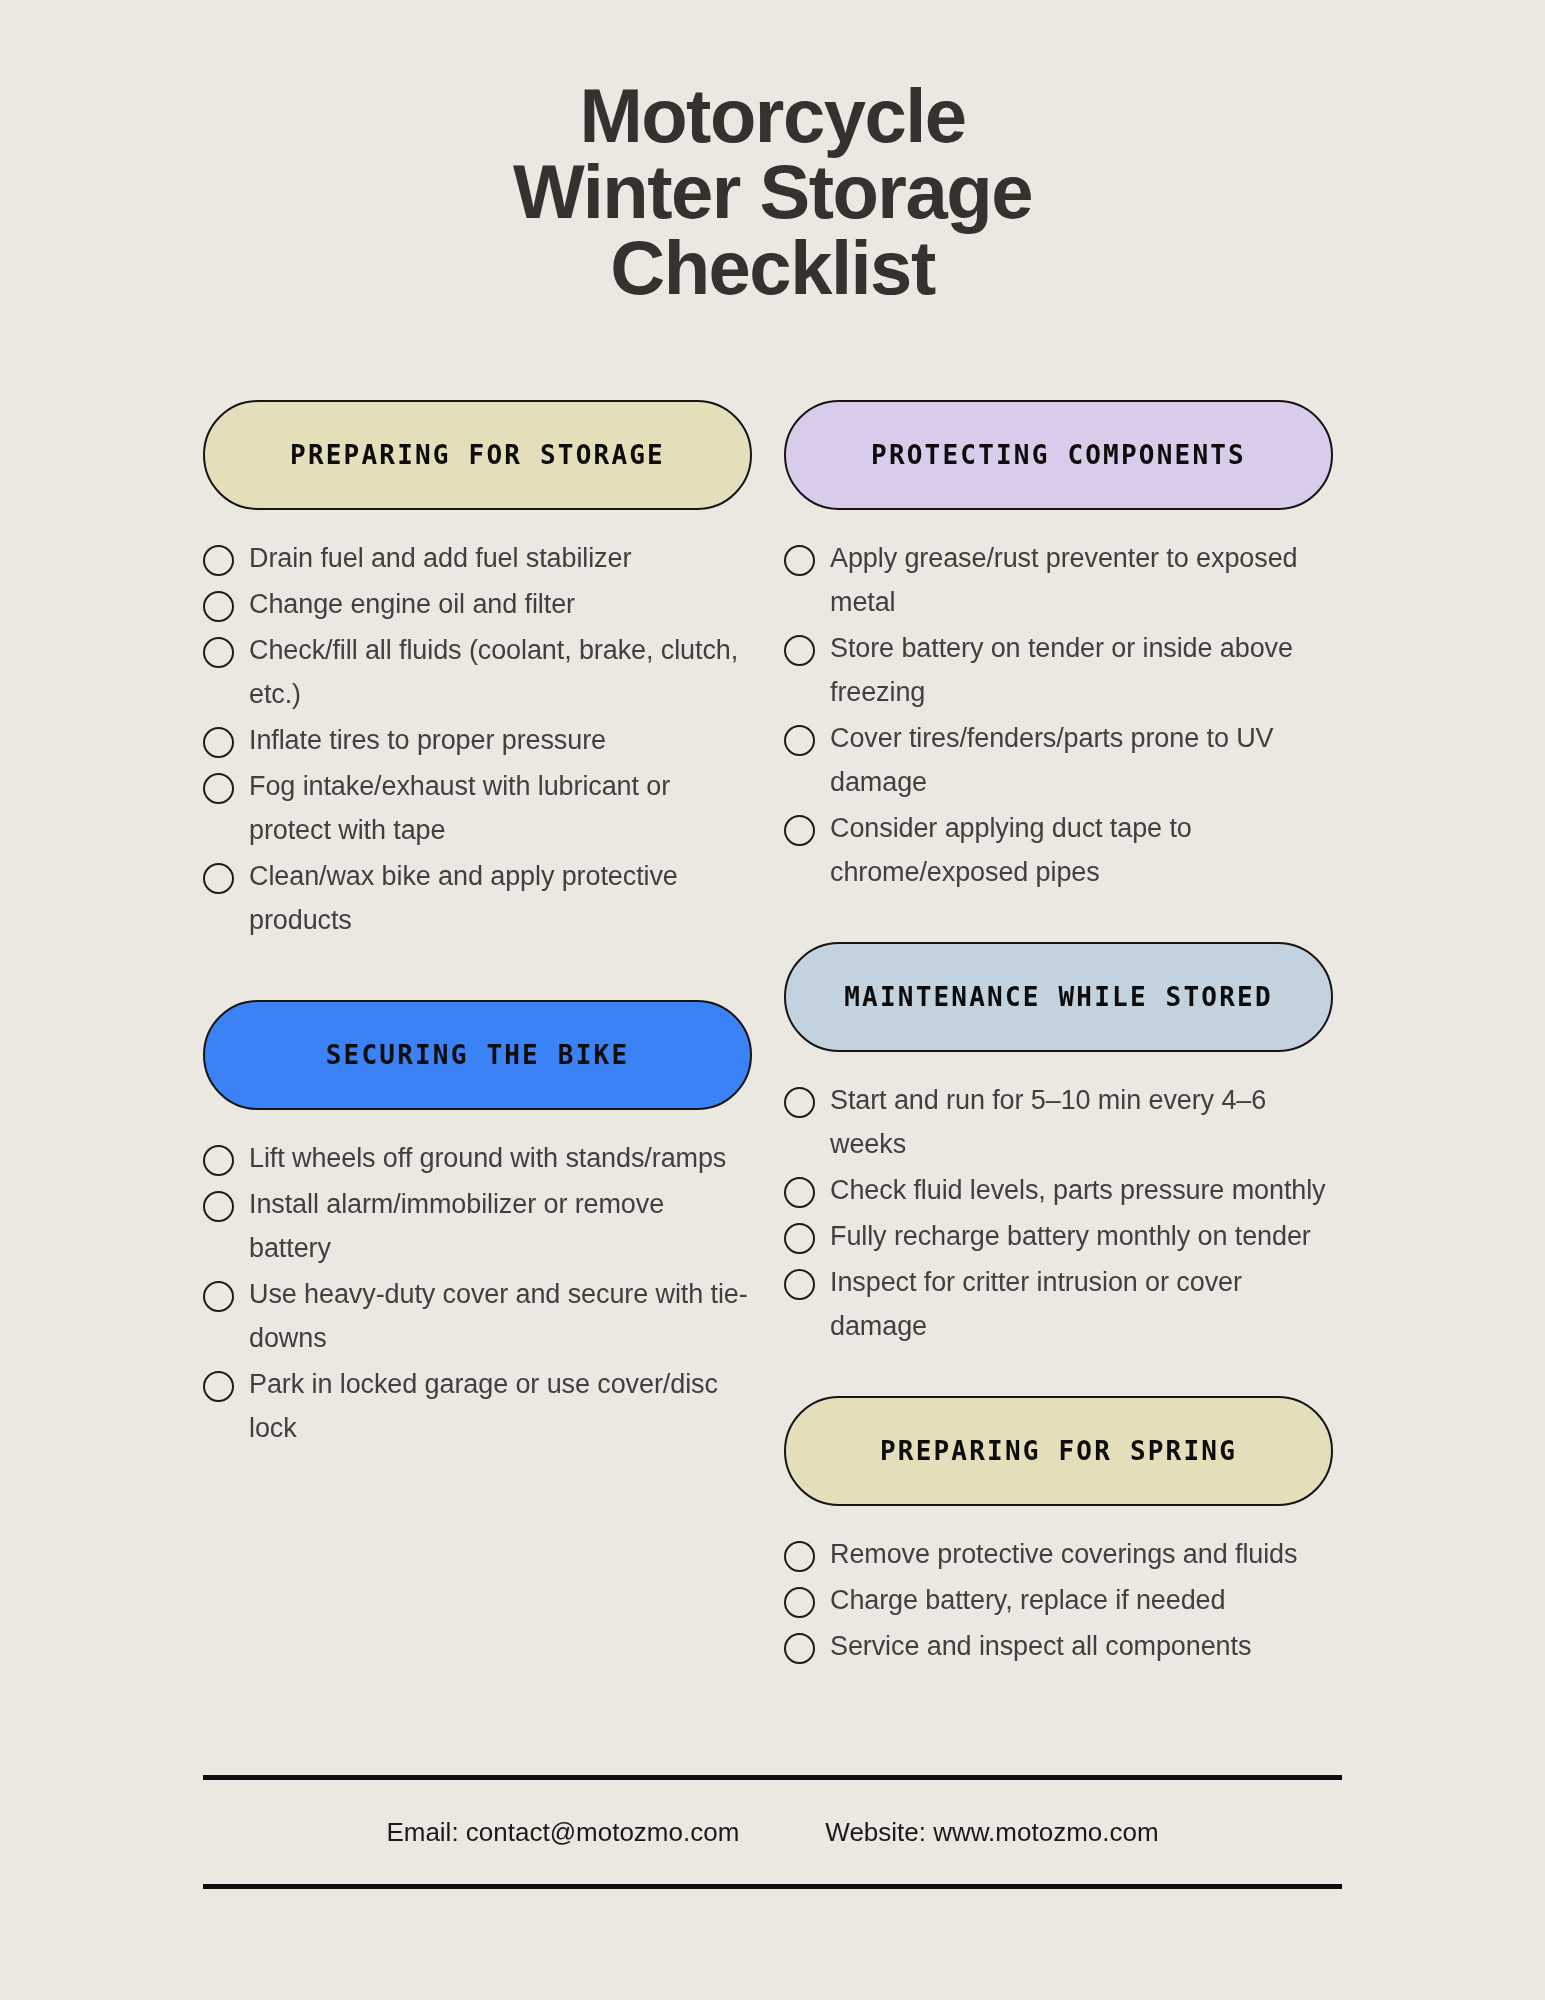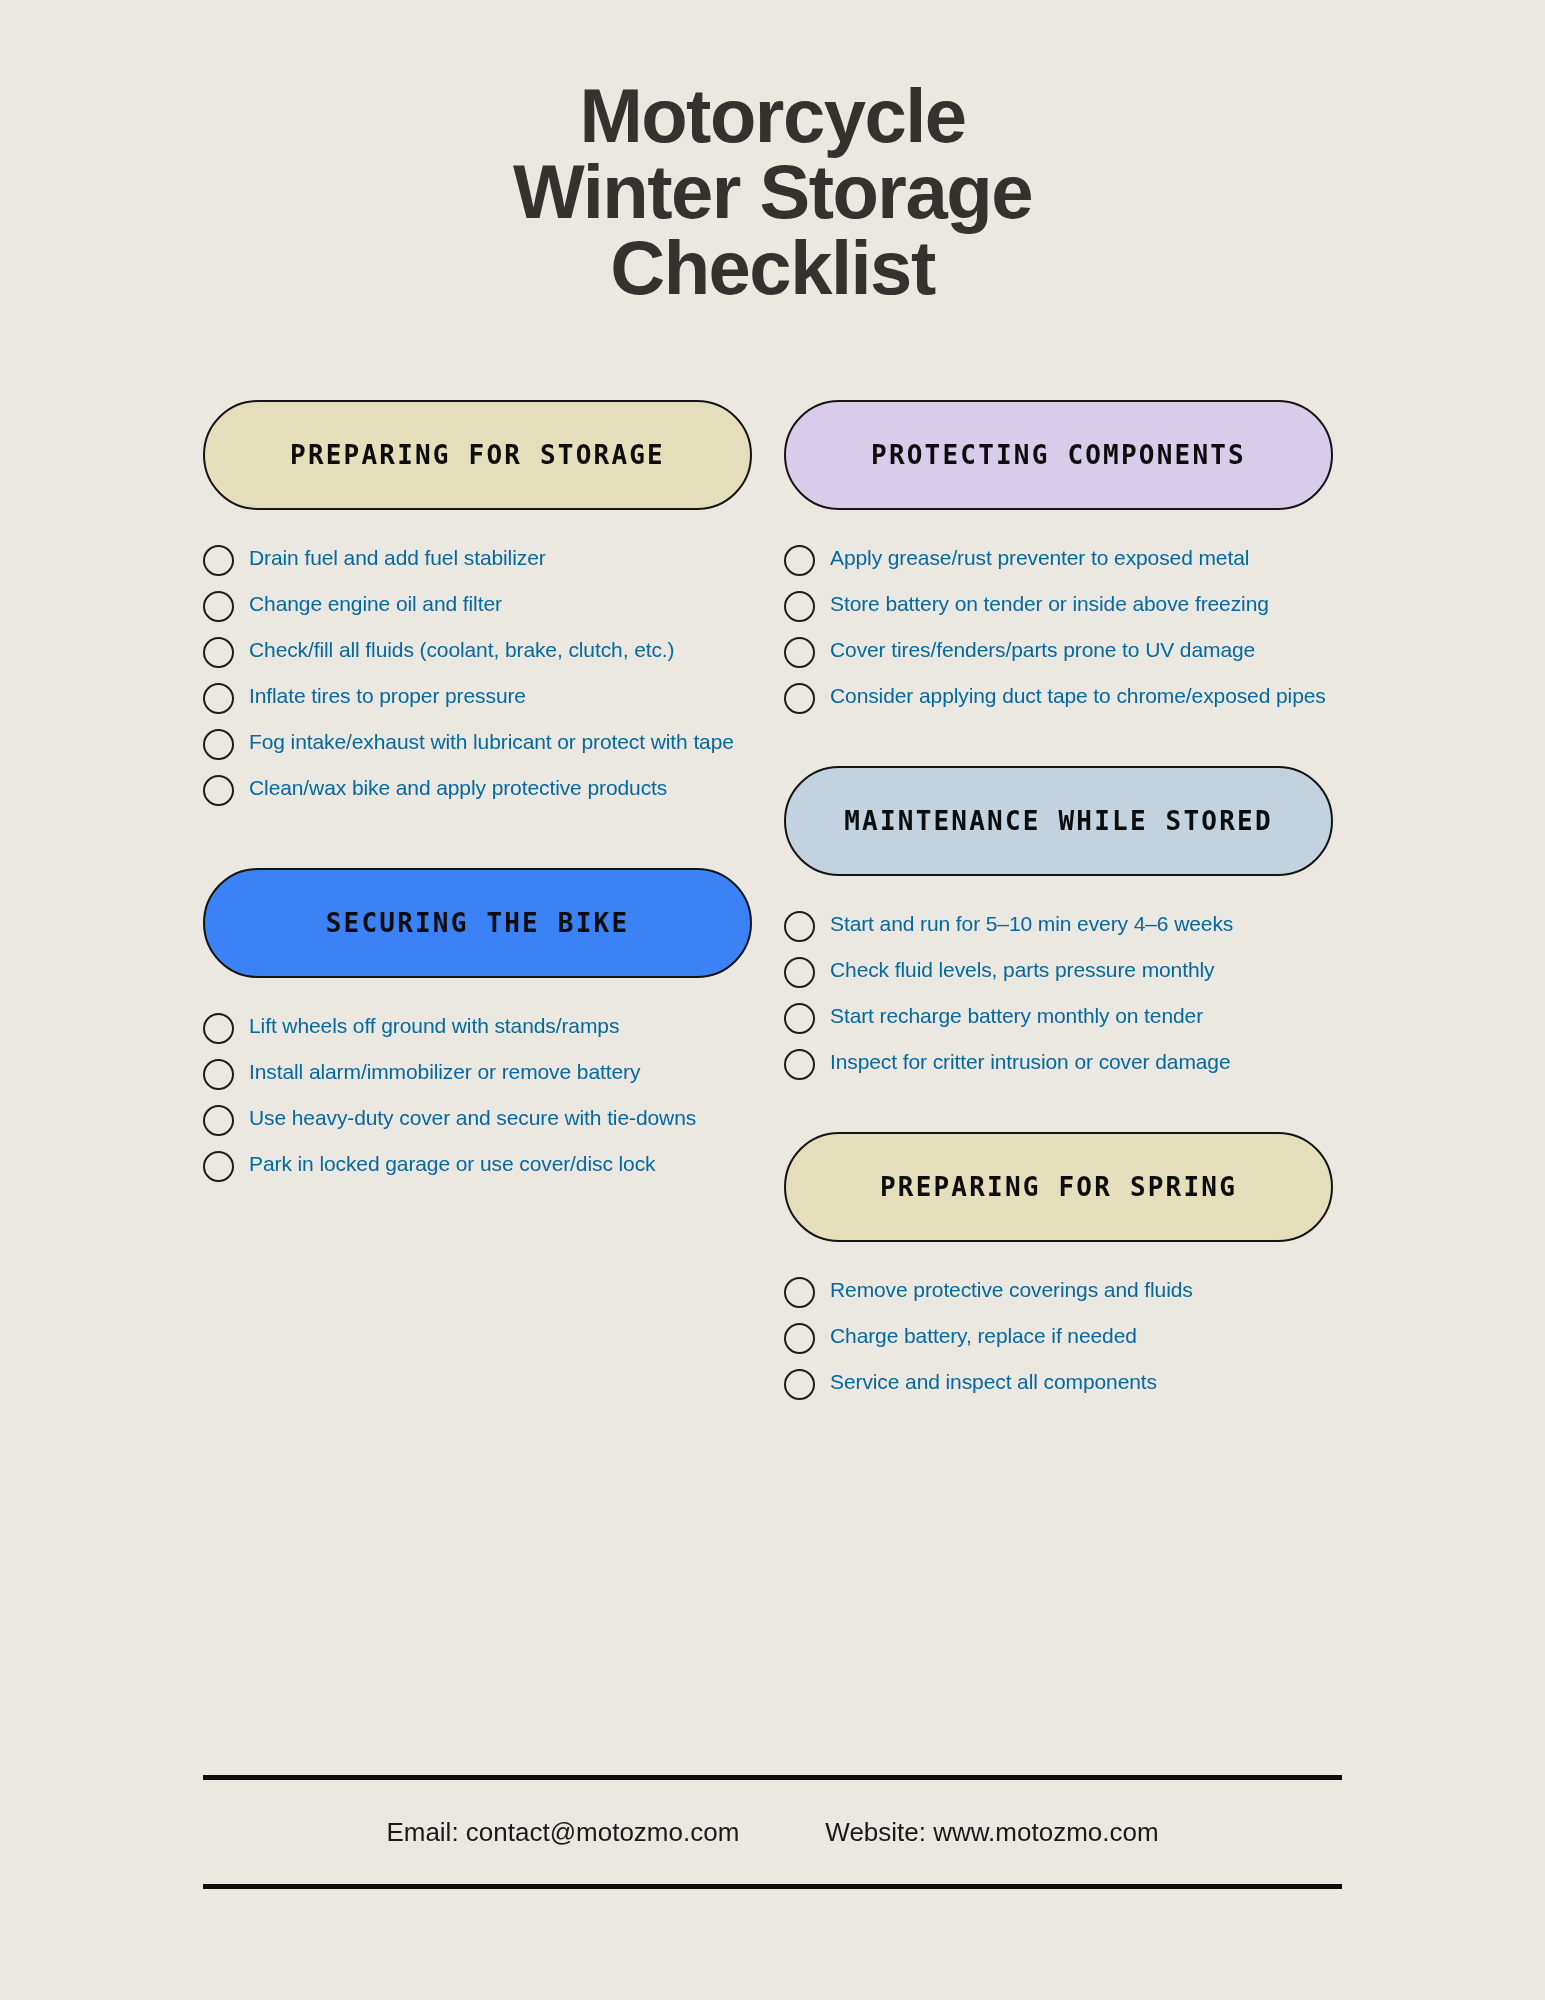--- a/index.html
+++ b/index.html
@@ -94,23 +94,23 @@
     width: 27px;
     height: 27px;
     border: 2.5px solid #1c1c1c;
     border-radius: 50%;
     background: transparent;
     margin-top: 9px;
     margin-right: 15px;
   }
   .item-text {
     font-family: "Liberation Sans", sans-serif;
-    font-size: 21px;
+    font-size: 27px;
     line-height: 44px;
-    color: #0369a1;
+    color: #404040;
     letter-spacing: -0.1px;
   }
 
   
   .footer {
     position: absolute;
     left: 203px;
     width: 1139px;
     top: 1775px;
   }
@@ -233,21 +233,21 @@
             <li class="item">
               <span class="checkbox"></span>
               <span class="item-text">Start and run for 5–10 min every 4–6 weeks</span>
             </li>
             <li class="item">
               <span class="checkbox"></span>
               <span class="item-text">Check fluid levels, parts pressure monthly</span>
             </li>
             <li class="item">
               <span class="checkbox"></span>
-              <span class="item-text">Start recharge battery monthly on tender</span>
+              <span class="item-text">Fully recharge battery monthly on tender</span>
             </li>
             <li class="item">
               <span class="checkbox"></span>
               <span class="item-text">Inspect for critter intrusion or cover damage</span>
             </li>
           </ul>
         </div>
         <div class="section" style="margin-top: 48px;">
           <div class="pill" style="background: rgb(228, 223, 186);">
             <span class="pill-label">PREPARING FOR SPRING</span>

